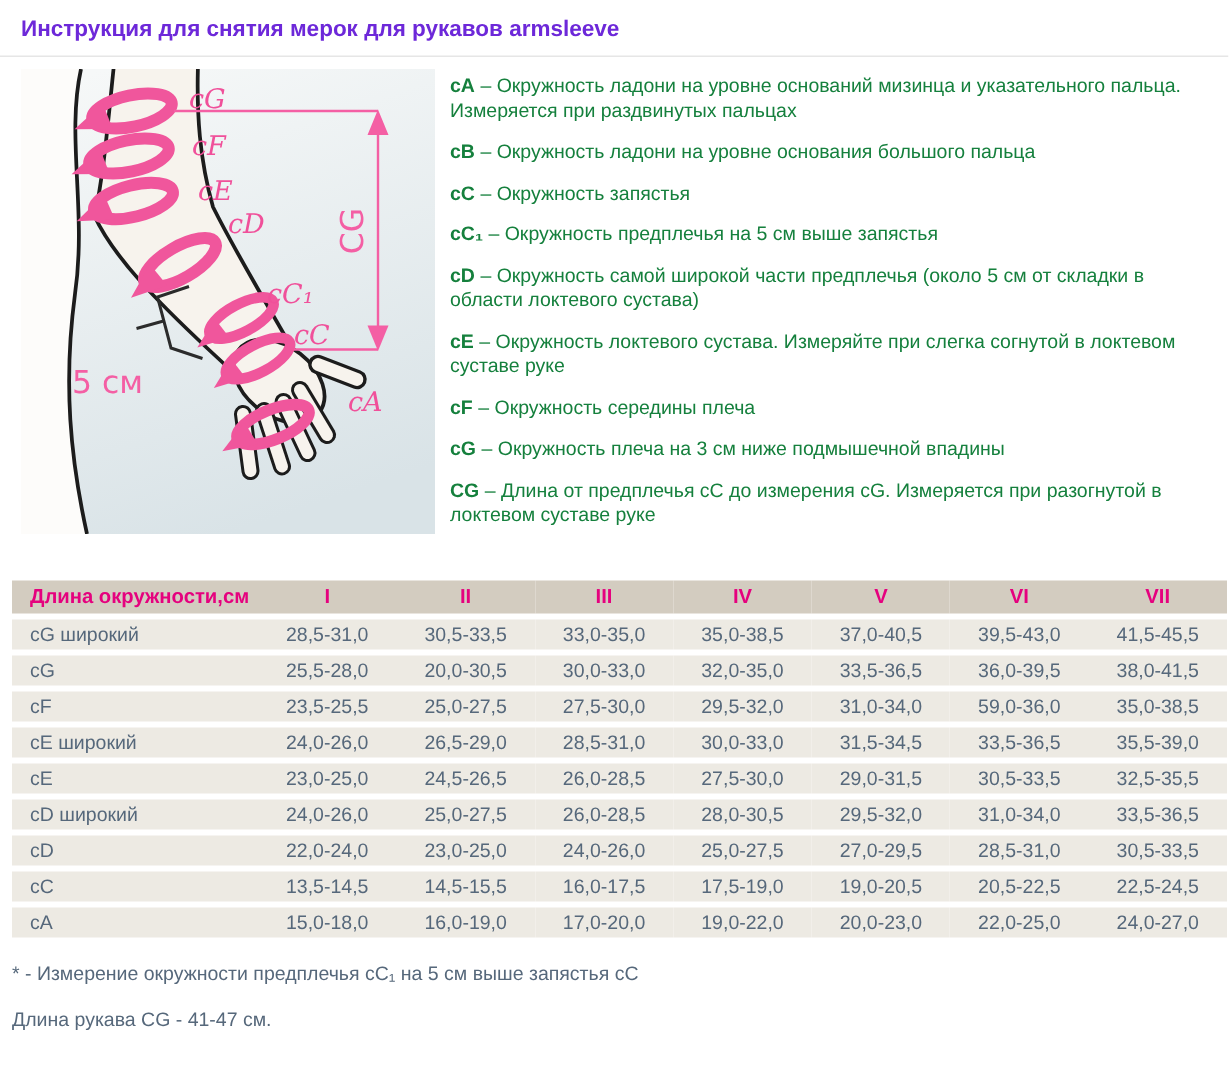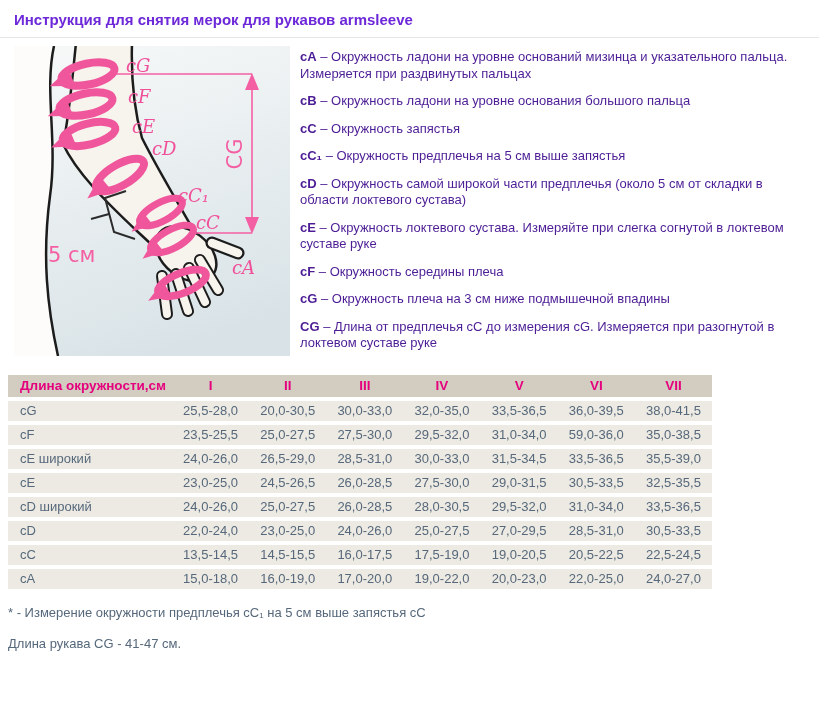--- a/index.html
+++ b/index.html
@@ -2,24 +2,24 @@
 <html><head>
 <meta charset="utf-8">
 <style>
   html,body{margin:0;padding:0;background:#fff;}
   body{width:819px;font-family:"Liberation Sans","DejaVu Sans",sans-serif;-webkit-font-smoothing:antialiased;}
   .page{width:819px;}
   .title{font-size:15px;font-weight:700;color:#6d28d9;margin:0;padding:11px 14px 9px;}
   .divider{border-top:1px solid #e6e6e6;height:0;}
   .content{display:flex;align-items:flex-start;padding:8px 10px 0 14px;gap:10px;}
   .diagram{width:276px;height:310px;flex:0 0 auto;}
-  .descs{flex:1;font-size:13px;color:#4c1d95;padding-top:3px;padding-right:4px;}
+  .descs{flex:1;font-size:13px;color:#15803d;padding-top:3px;padding-right:4px;}
   .descs p{margin:0 0 11px;line-height:16.5px;}
   .descs b{font-weight:700;}
-  table.sizes{border-collapse:separate;border-spacing:0 4px;width:704px;margin:8px 8px 0;table-layout:fixed;font-size:13px;color:#56687b;}
+  table.sizes{border-collapse:separate;border-spacing:0 4px;width:810px;margin:20px 8px 0;table-layout:fixed;font-size:13px;color:#56687b;}
   table.sizes th{background:#d3ccc0;color:#e5017e;font-weight:700;height:22px;text-align:center;font-size:13.5px;padding:0;}
   table.sizes th.corner{text-align:left;padding-left:12px;width:152px;}
   table.sizes td{background:#edeae3;height:20px;text-align:center;padding:0;}
   table.sizes td.rowlabel{text-align:left;padding-left:12px;}
   .footnotes{padding:4px 8px 0;font-size:13px;color:#56687b;}
   .footnotes p{margin:8px 0 16px;}
   svg text{user-select:none;}
 </style>
 </head>
 <body>
@@ -128,20 +128,30 @@
           <th>II</th>
           <th>III</th>
           <th>IV</th>
           <th>V</th>
           <th>VI</th>
           <th>VII</th>
         </tr>
     </thead>
     <tbody>
         <tr>
+          <td class="rowlabel">cG широкий</td>
+          <td>28,5-31,0</td>
+          <td>30,5-33,5</td>
+          <td>33,0-35,0</td>
+          <td>35,0-38,5</td>
+          <td>37,0-40,5</td>
+          <td>39,5-43,0</td>
+          <td>41,5-45,5</td>
+        </tr>
+        <tr>
           <td class="rowlabel">cG</td>
           <td>25,5-28,0</td>
           <td>20,0-30,5</td>
           <td>30,0-33,0</td>
           <td>32,0-35,0</td>
           <td>33,5-36,5</td>
           <td>36,0-39,5</td>
           <td>38,0-41,5</td>
         </tr>
         <tr>

